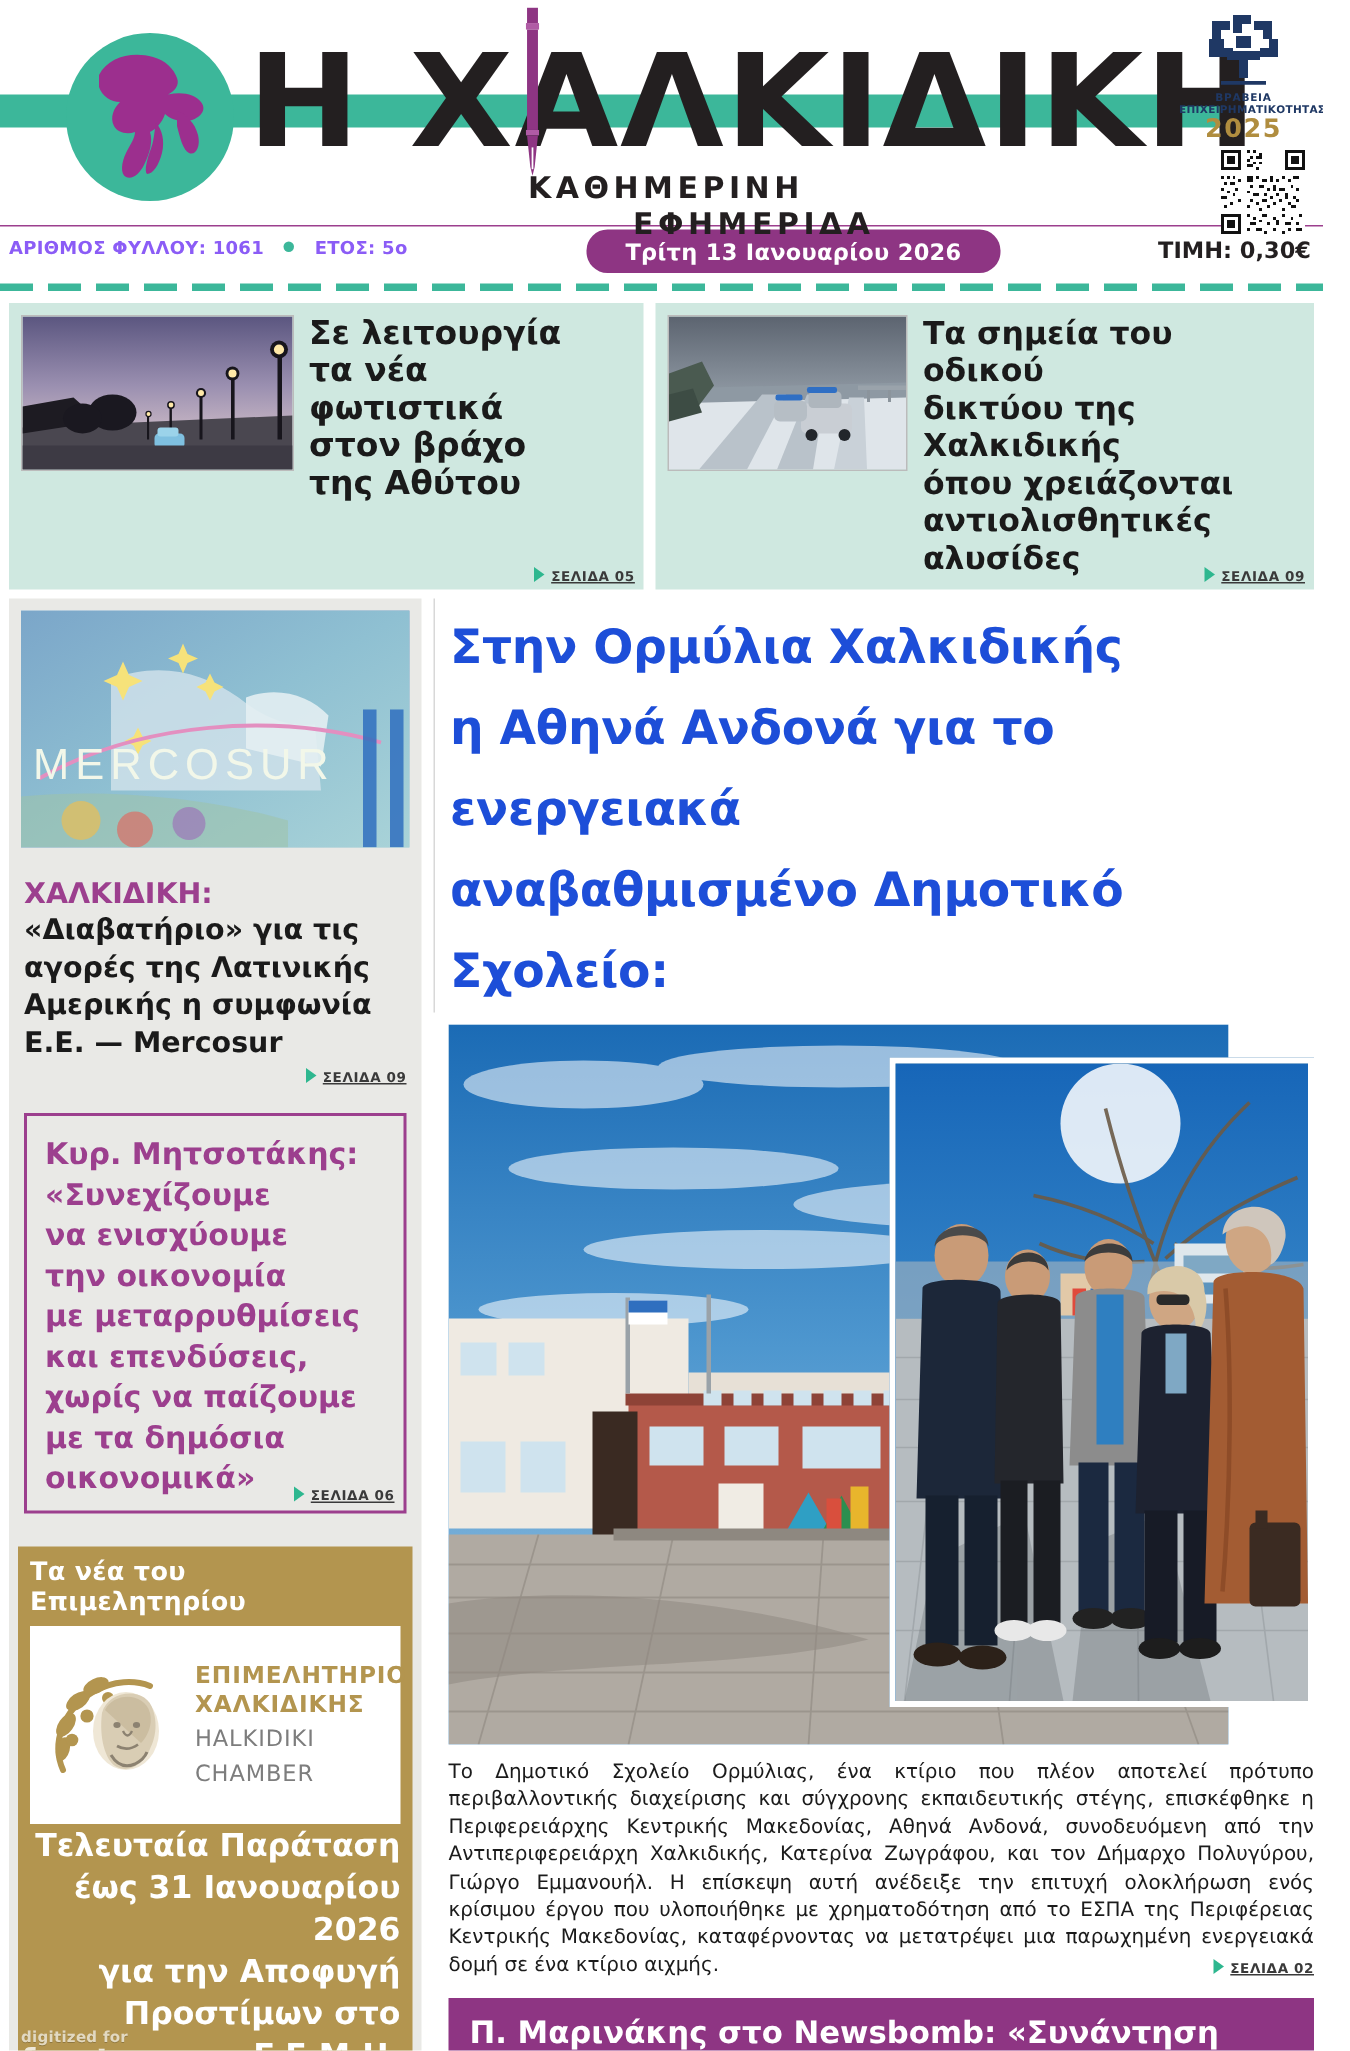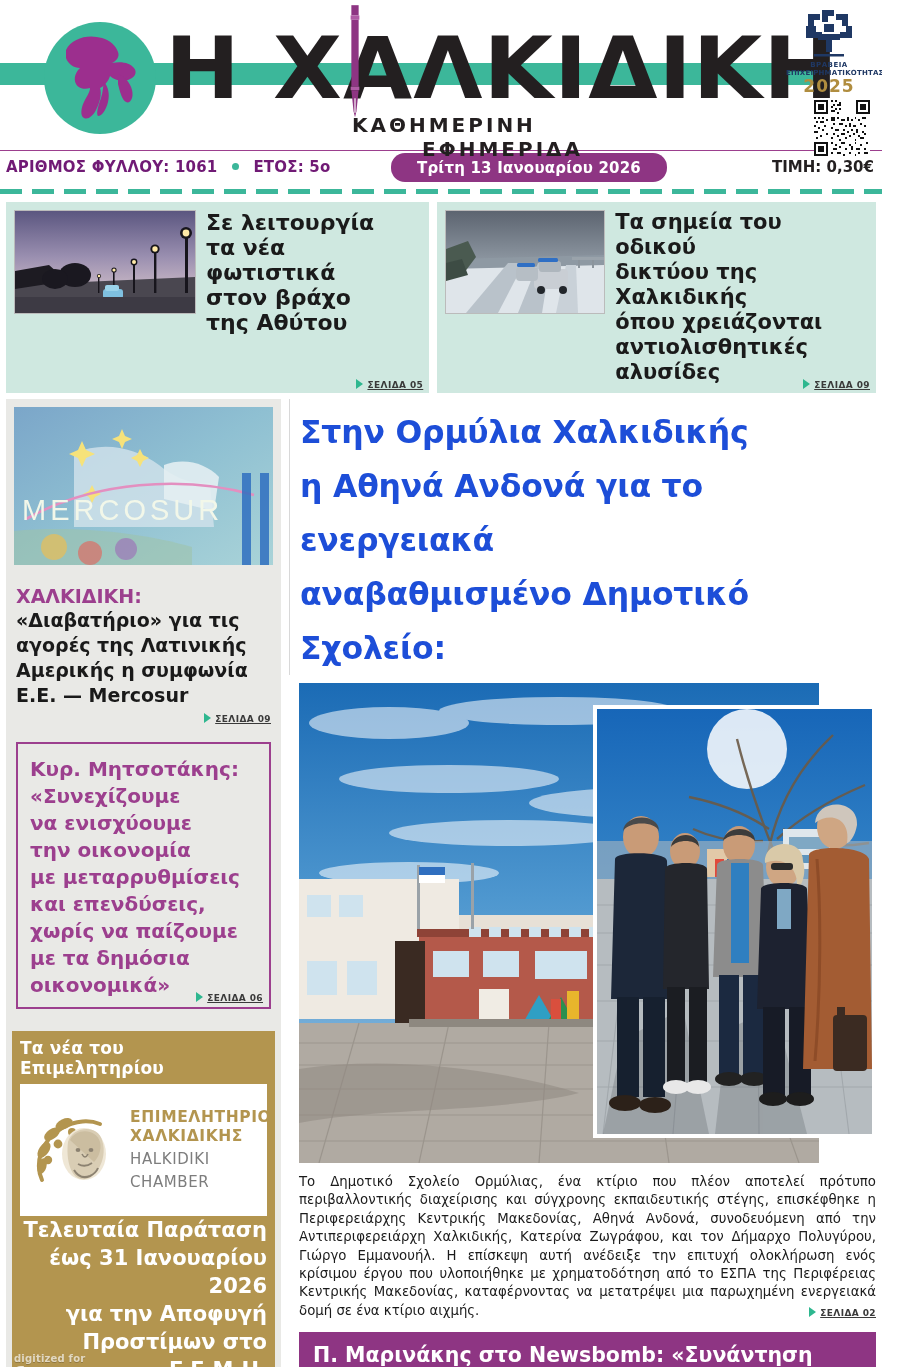--- a/index.html
+++ b/index.html
@@ -54,21 +54,21 @@
     position:absolute;right:12px;top:100px;width:56px;height:56px;z-index:5;
     background:#fff;
   }
 
   
   .inforow{
     position:relative;height:36px;border-top:1px solid #9c3f8e;
     display:flex;align-items:center;
   }
   .issue{
-    position:absolute;left:6px;top:7px;font-size:15px;font-weight:bold;color:#701a75;
+    position:absolute;left:6px;top:7px;font-size:12px;font-weight:bold;color:#8b5cf6;
     letter-spacing:.2px;
   }
   .dotsep{display:inline-block;width:7px;height:7px;border-radius:50%;background:#3cb79a;
     margin:0 9px 2px 9px;vertical-align:middle;}
   .datepill{
     position:absolute;left:391px;top:2px;width:276px;height:29px;border-radius:14px;
     background:#8e3583;color:#ffffff;font-size:15px;font-weight:bold;
     display:flex;align-items:center;justify-content:center;letter-spacing:.2px;
   }
   .price{

